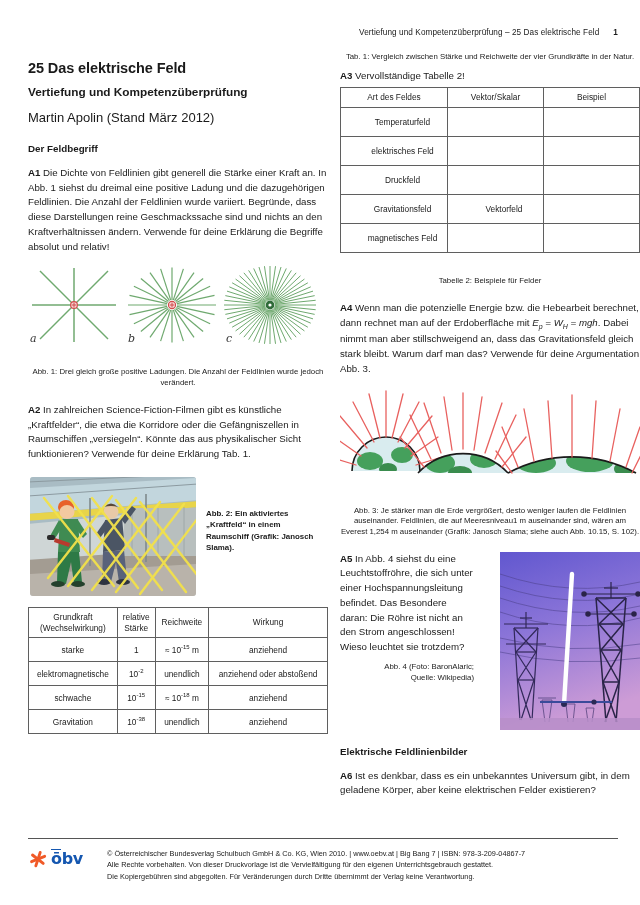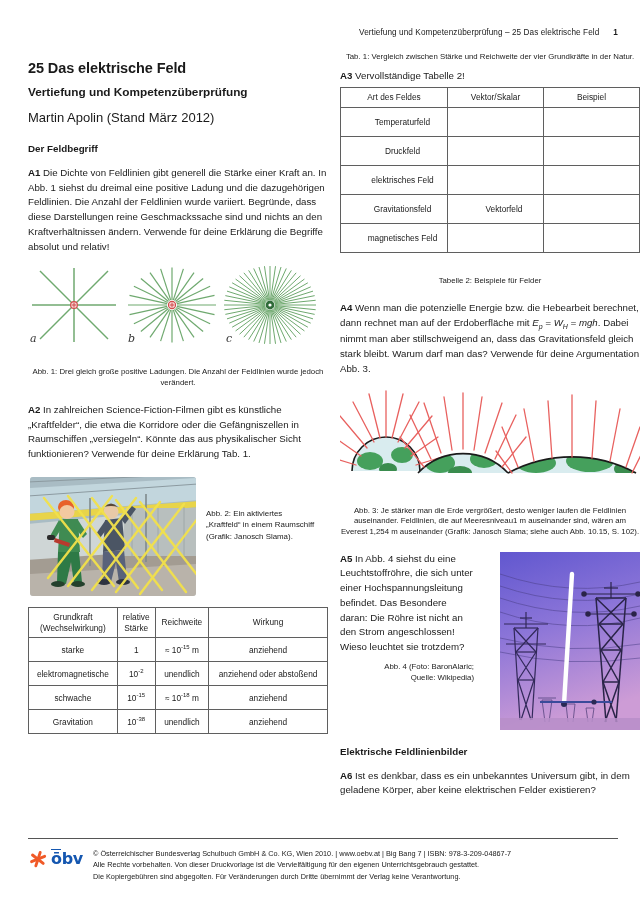--- a/index.html
+++ b/index.html
@@ -117,20 +117,21 @@
     font-style: italic;
     color: #333;
   }
 
   
   .abb2-wrap {
     display: flex;
     align-items: flex-start;
     margin-top: 6px;
     gap: 8px;
+    font-weight: bold;
   }
   .abb2-art {
     width: 170px;
     height: 125px;
     flex: 0 0 auto;
     position: relative;
     overflow: hidden;
     border-radius: 2px;
   }
   .abb2-cap {
@@ -195,21 +196,21 @@
     right: 22px;
     bottom: 22px;
   }
   .footer-rule {
     border-top: 1.1px solid #555;
     margin-bottom: 9px;
   }
   .footer-body {
     display: flex;
     align-items: flex-start;
-    gap: 10px;
+    gap: 24px;
   }
   .obv-logo {
     flex: 0 0 auto;
     display: flex;
     align-items: center;
     gap: 3px;
     padding-top: 1px;
   }
   .obv-word {
     color: #1557b0;
@@ -516,26 +517,26 @@
             <th class="tall">Art des Feldes</th>
             <th class="tall">Vektor/Skalar</th>
             <th class="tall">Beispiel</th>
           </tr>
           <tr>
             <td class="tall">Temperaturfeld</td>
             <td class="tall tab2-cell-empty"></td>
             <td class="tall tab2-cell-empty"></td>
           </tr>
           <tr>
+            <td class="tall">elektrisches Feld</td>
+            <td class="tall tab2-cell-empty"></td>
+            <td class="tall tab2-cell-empty"></td>
+          </tr>
+          <tr>
             <td class="tall">Druckfeld</td>
-            <td class="tall tab2-cell-empty"></td>
-            <td class="tall tab2-cell-empty"></td>
-          </tr>
-          <tr>
-            <td class="tall">elektrisches Feld</td>
             <td class="tall tab2-cell-empty"></td>
             <td class="tall tab2-cell-empty"></td>
           </tr>
           <tr>
             <td class="tall">Gravitationsfeld</td>
             <td class="tall tab2-cell-empty">Vektorfeld</td>
             <td class="tall tab2-cell-empty"></td>
           </tr>
           <tr>
             <td class="tall">magnetisches Feld</td>

